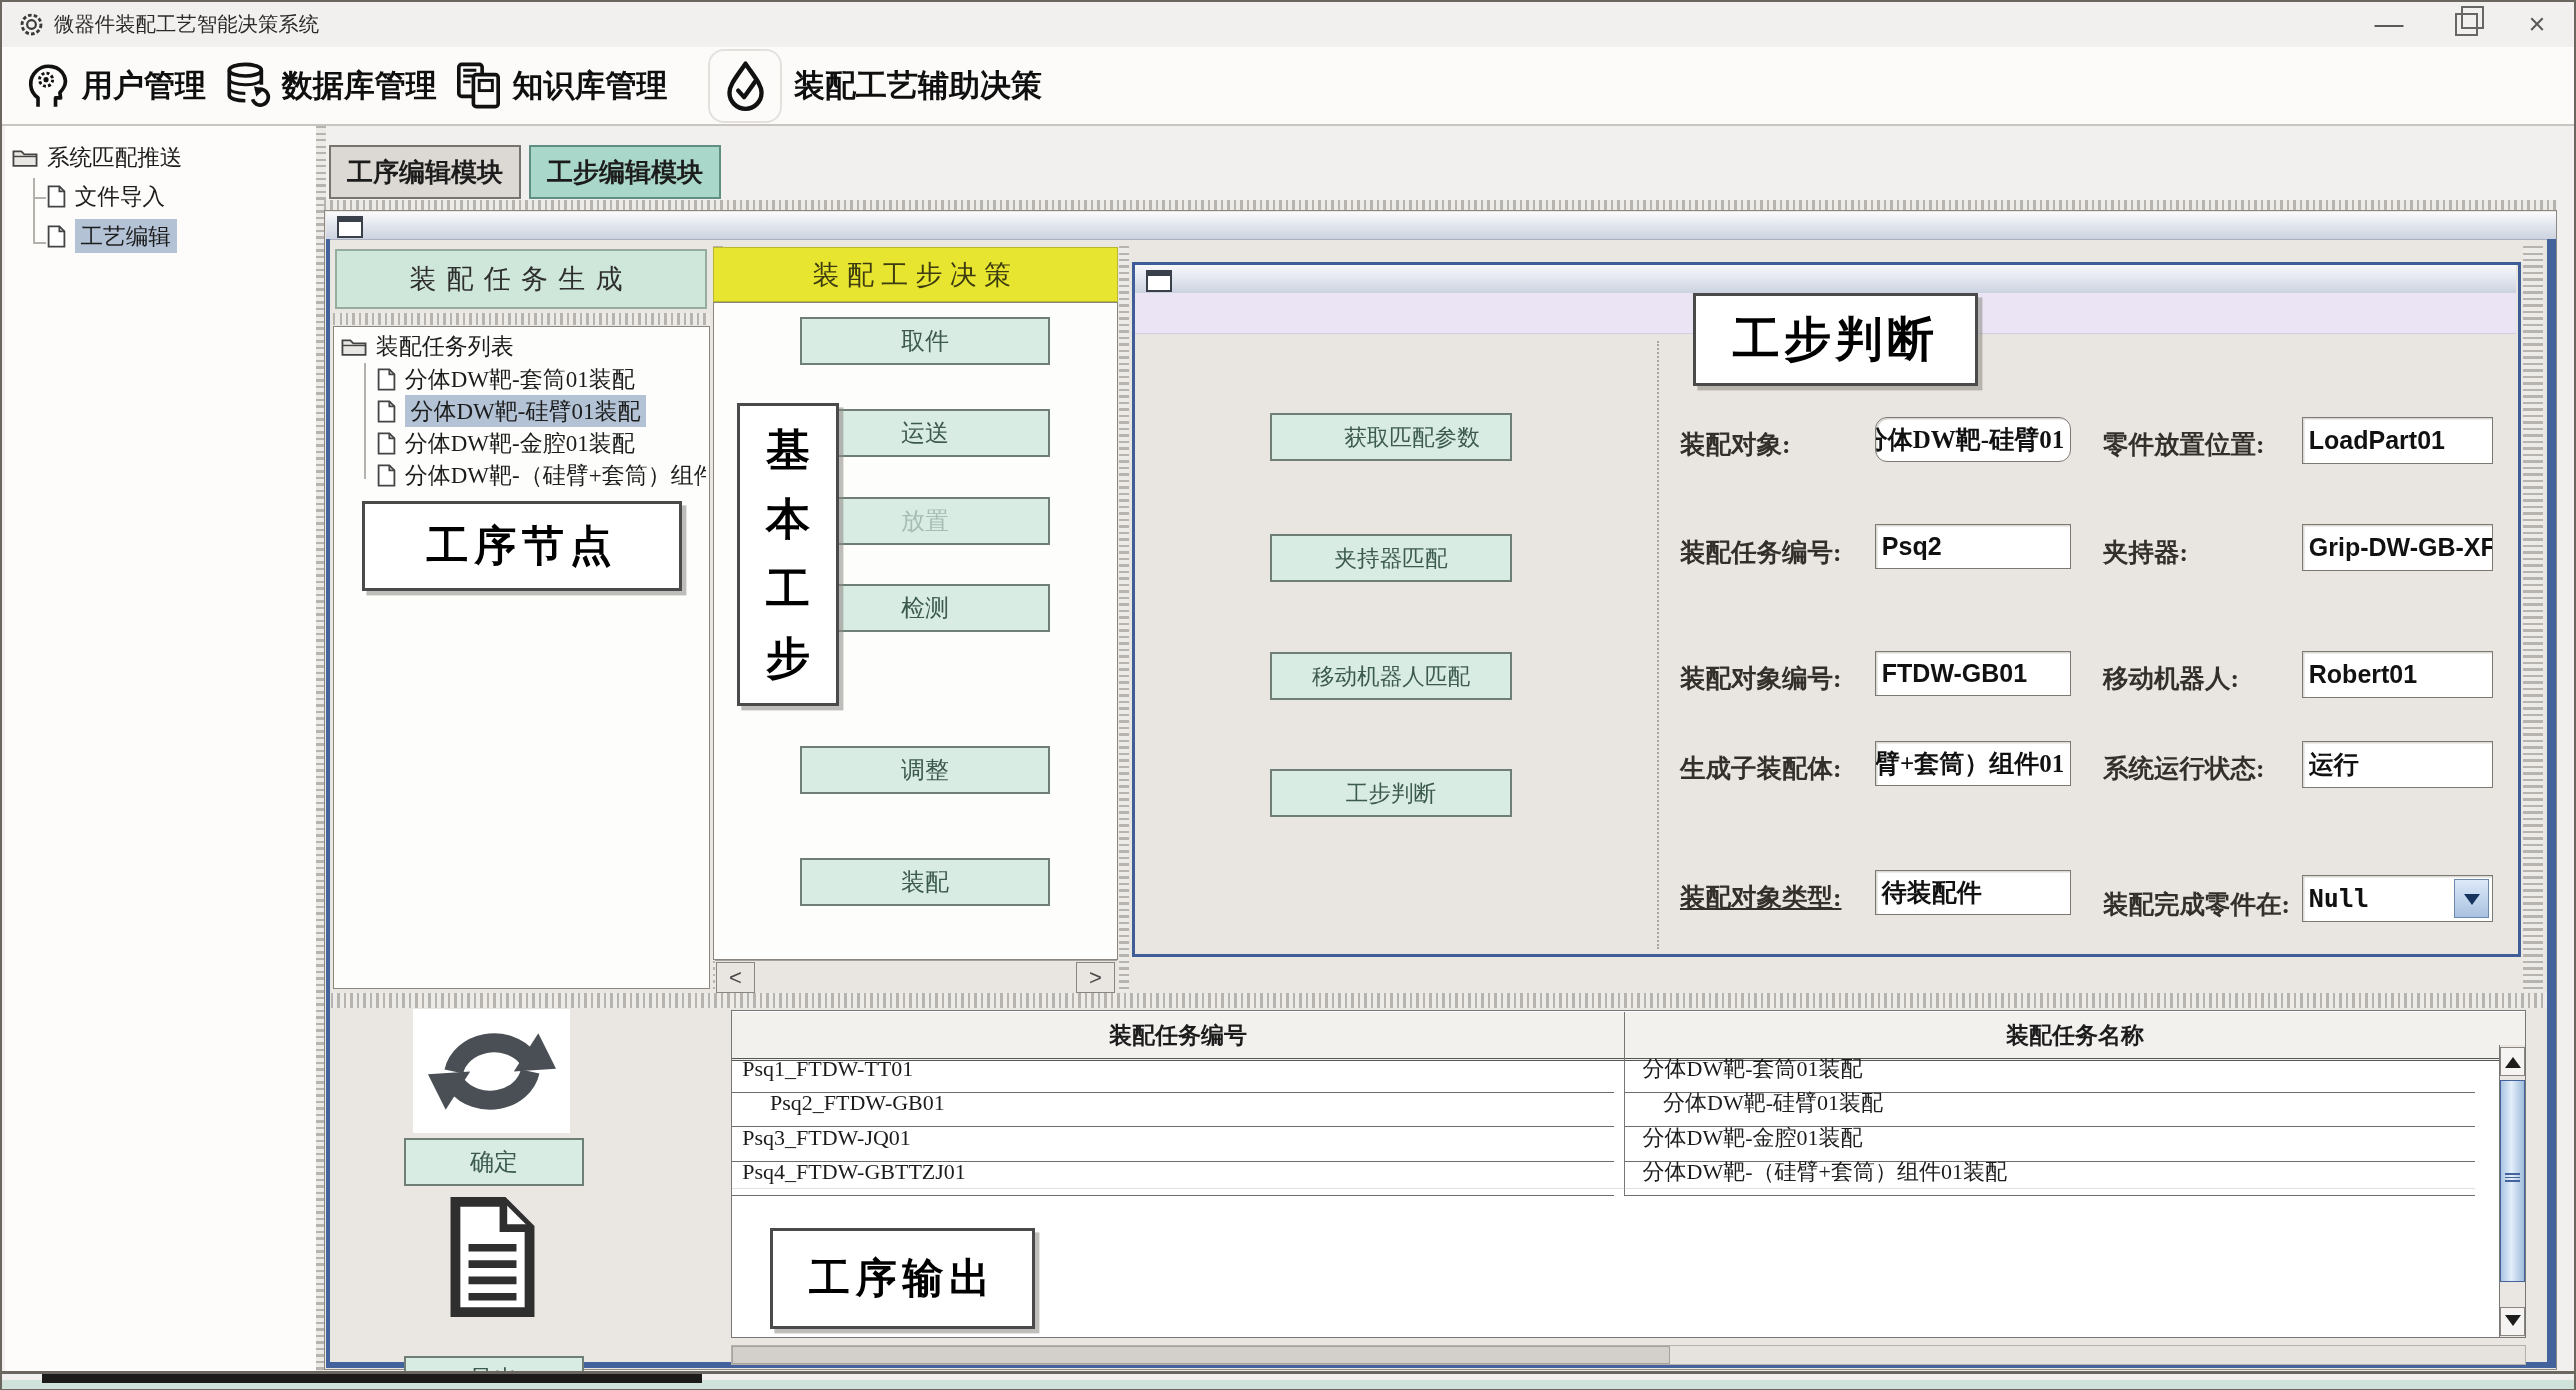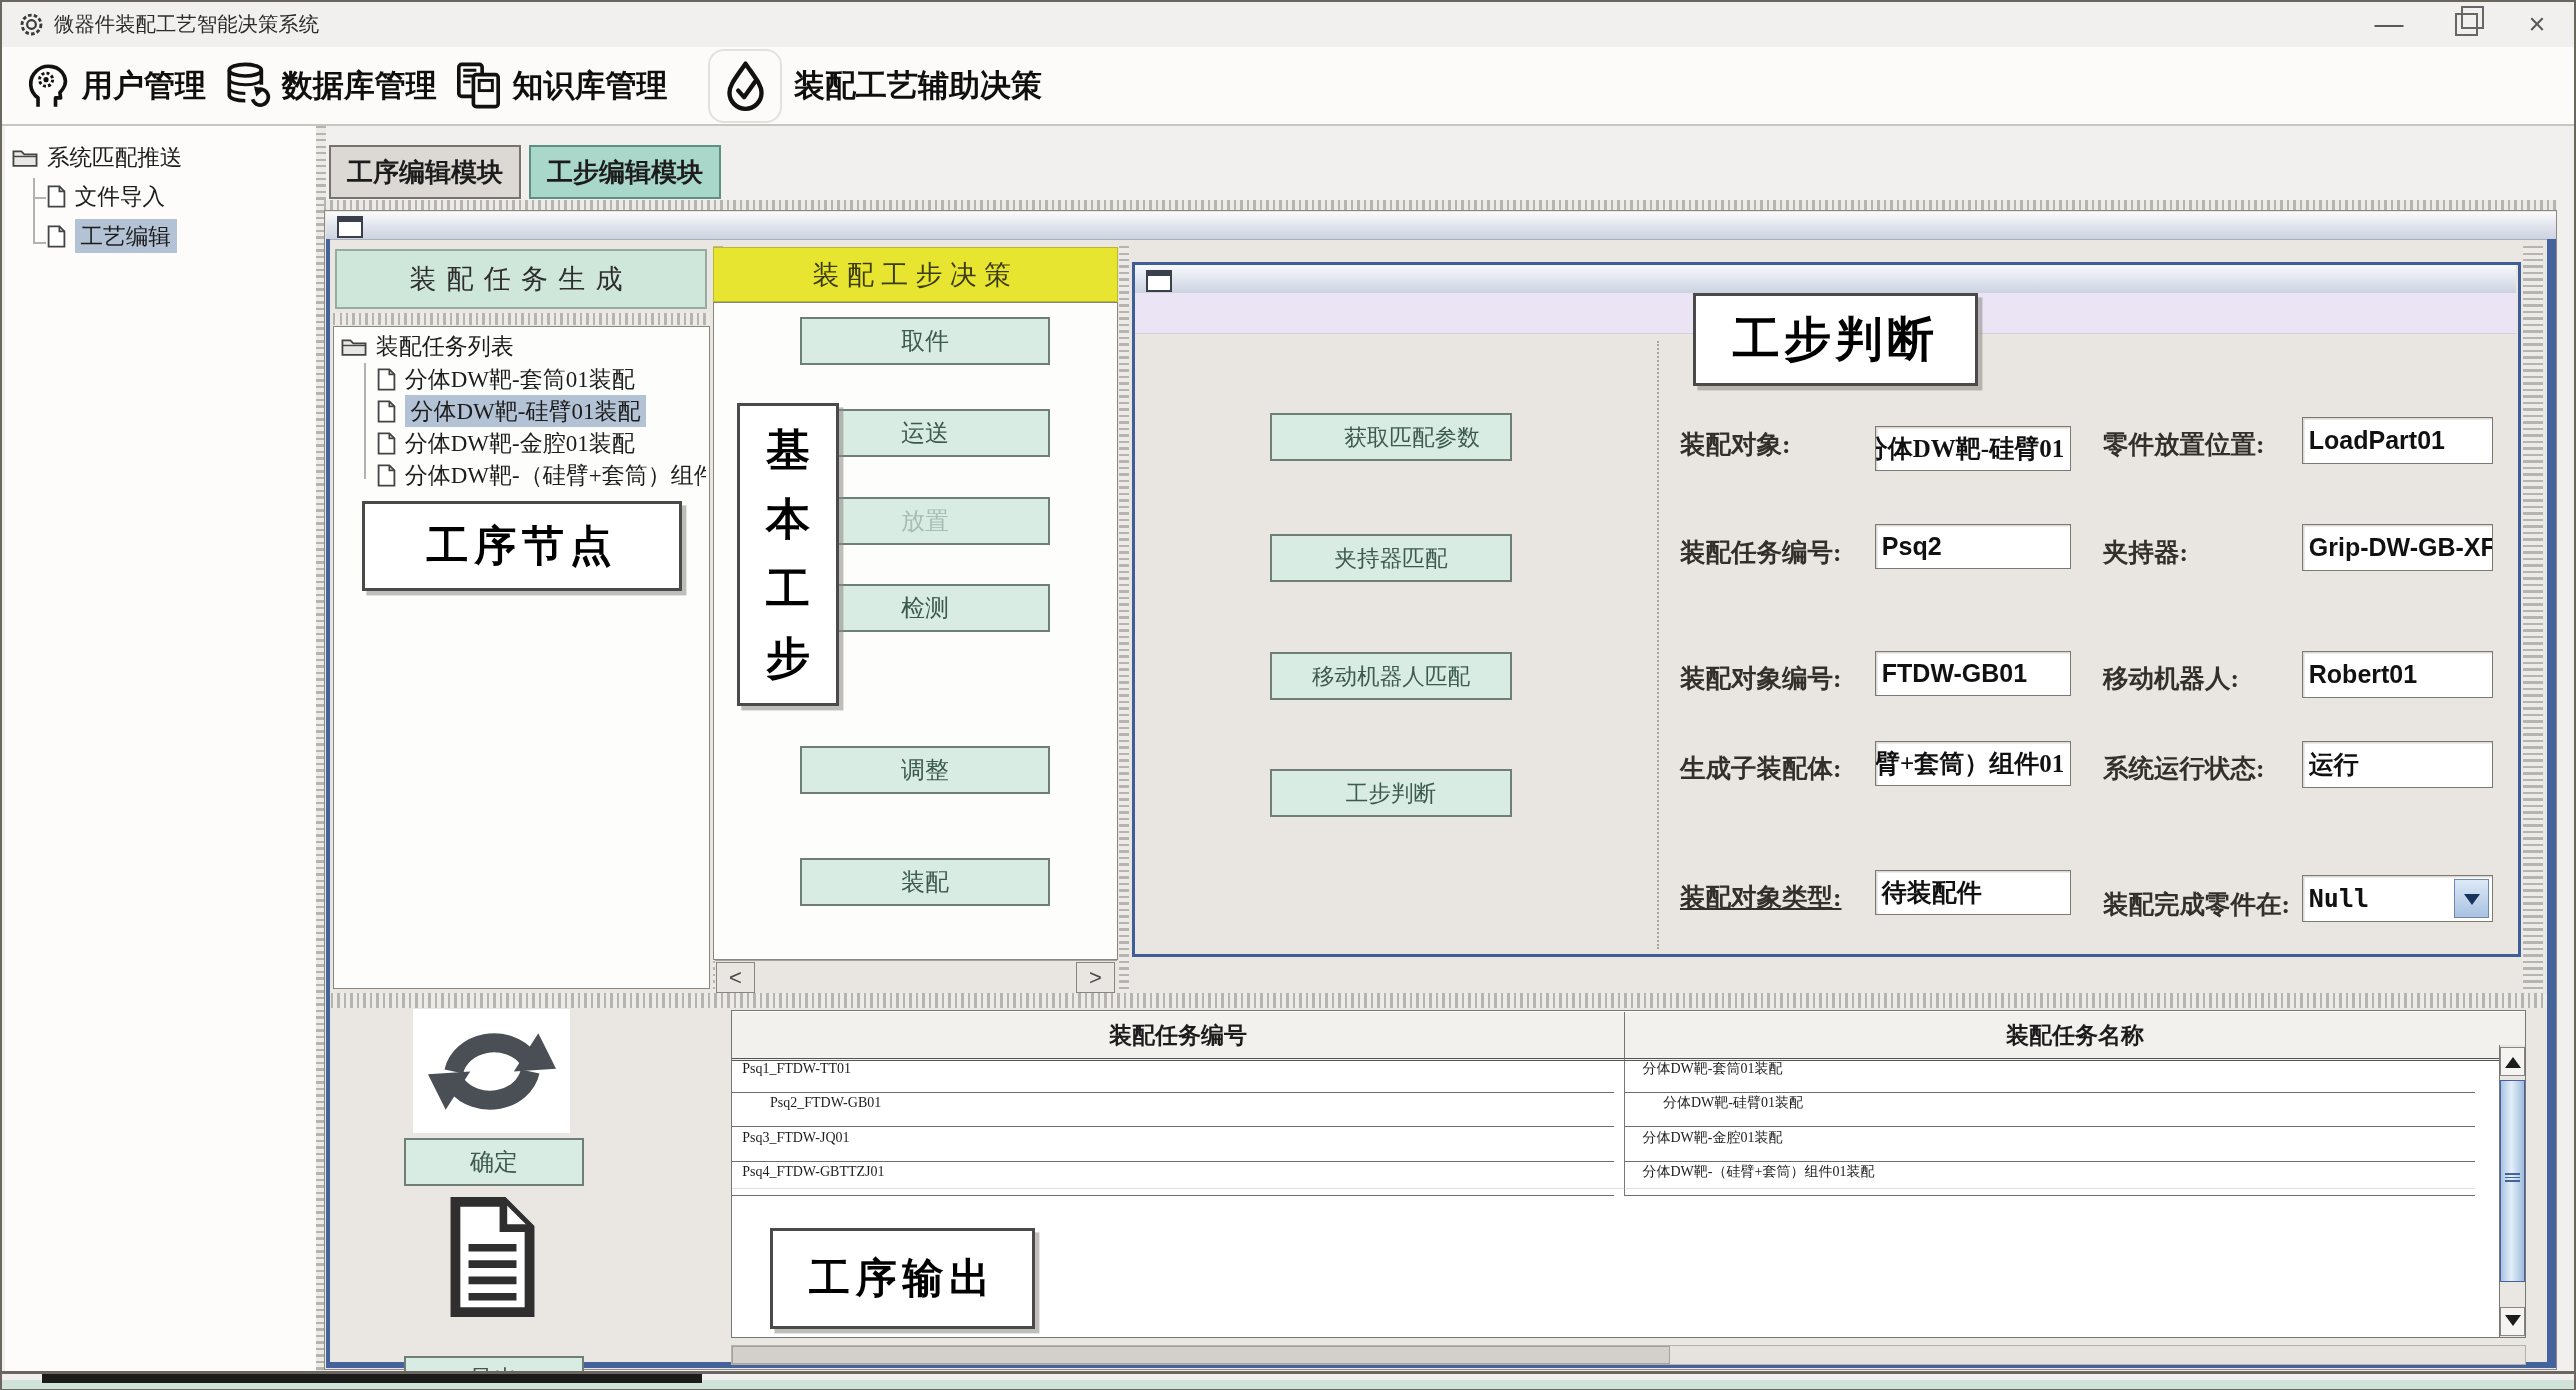--- a/index.html
+++ b/index.html
@@ -118,21 +118,21 @@
   #btn-confirm{left:402px;top:1136px;width:180px;height:48px;}
   #doc-ico{left:436px;top:1193px;width:109px;height:124px;}
   #btn-export{left:402px;top:1354px;width:180px;height:45px;}
 
   
   #tbl{left:729px;top:1008px;width:1795px;height:328px;background:#fff;border:1.5px solid #777;}
   .th{top:1010px;height:49px;background:#f3f1ee;font-size:23px;font-weight:bold;
       border-bottom:3.6px double #555;display:flex;align-items:center;justify-content:center;}
   #th0{left:730px;width:892px;}
   #th1{left:1622px;width:901px;border-left:1.5px solid #777;}
-  .tr{position:absolute;height:48px;display:flex;align-items:center;font-size:14px;white-space:nowrap;
+  .tr{position:absolute;height:48px;display:flex;align-items:center;font-size:22px;white-space:nowrap;
       border-bottom:1.5px solid #6d6d6d;overflow:hidden;padding-left:10.2px;}
   .c0{left:730px;width:882px;} .c1{left:1622px;width:851px;border-left:1.5px solid #777;padding-left:17.5px;} 
   .rowy0{top:1043px;} .rowy1{top:1077px;padding-left:38px;} .rowy2{top:1112px;} .rowy3{top:1146px;}
   #row-partial{left:730px;top:1180px;width:1743px;height:7.3px;border-bottom:1.5px solid #bbb;opacity:.45;}
 
   
   #vs-track{left:2497px;top:1043px;width:26px;height:292px;background:#eae6e2;border-left:1.5px solid #777;}
   .vs-btn{left:2498px;width:25px;height:29px;background:#f6f4f2;border:1.5px solid #8a867f;}
   #vs-up{top:1045px;} #vs-down{top:1305px;}
   #vs-thumb{left:2498px;top:1078px;width:25px;height:202px;border:1.5px solid #44639c;
@@ -319,21 +319,21 @@
   <div class="mdi-ico" id="judge-ico"></div>
   <div class="abs" id="judge-lavender"></div>
   <div class="abs" id="judge-divider"></div>
 
   <div class="abs teal-btn j-btn serif" id="jb0">获取匹配参数</div>
   <div class="abs teal-btn j-btn serif" id="jb1">夹持器匹配</div>
   <div class="abs teal-btn j-btn serif" id="jb2">移动机器人匹配</div>
   <div class="abs teal-btn j-btn serif" id="jb3">工步判断</div>
 
   <div class="f-label serif fl" style="top:425px;">装配对象:</div>
-  <div class="field fd1 serif r-align" style="top:424px;">分体DW靶-硅臂01</div>
+  <div class="field fd1 serif r-align" style="top:415px;border-radius:12px;">分体DW靶-硅臂01</div>
   <div class="f-label serif fl" style="top:533px;">装配任务编号:</div>
   <div class="field fd1" style="top:522px;">Psq2</div>
   <div class="f-label serif fl" style="top:659px;">装配对象编号:</div>
   <div class="field fd1" style="top:649px;">FTDW-GB01</div>
   <div class="f-label serif fl" style="top:749px;">生成子装配体:</div>
   <div class="field fd1 serif r-align" style="top:739px;">臂+套筒）组件01</div>
   <div class="f-label serif fl" style="top:878px;text-decoration:underline;">装配对象类型:</div>
   <div class="field fd1 serif" style="top:868px;">待装配件</div>
 
   <div class="f-label serif fr" style="top:425px;">零件放置位置:</div>

